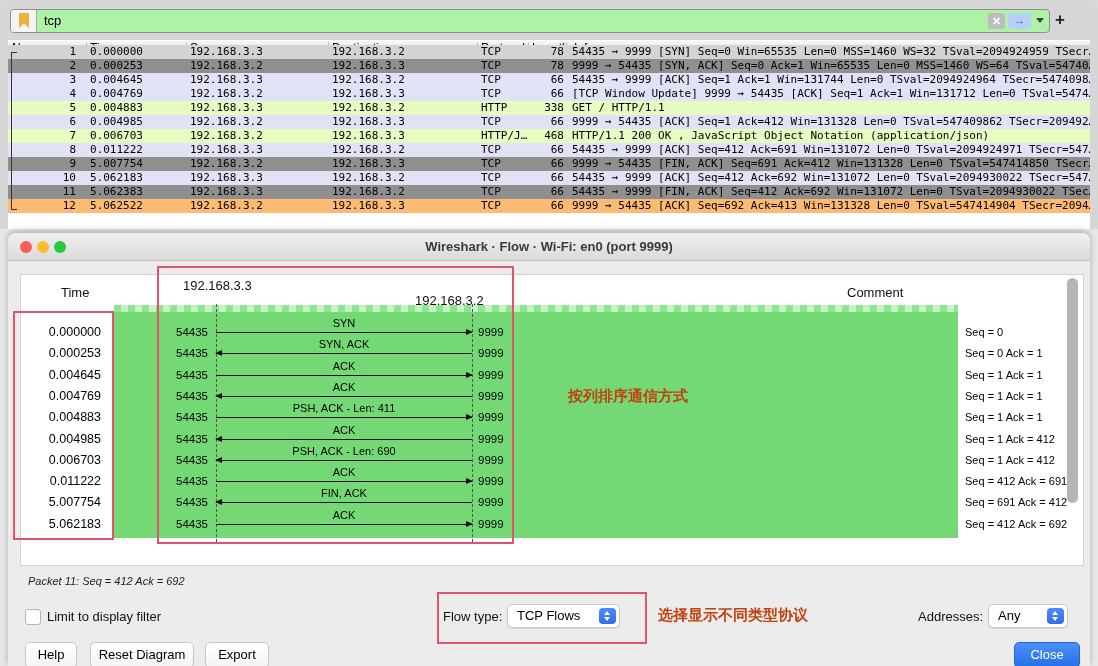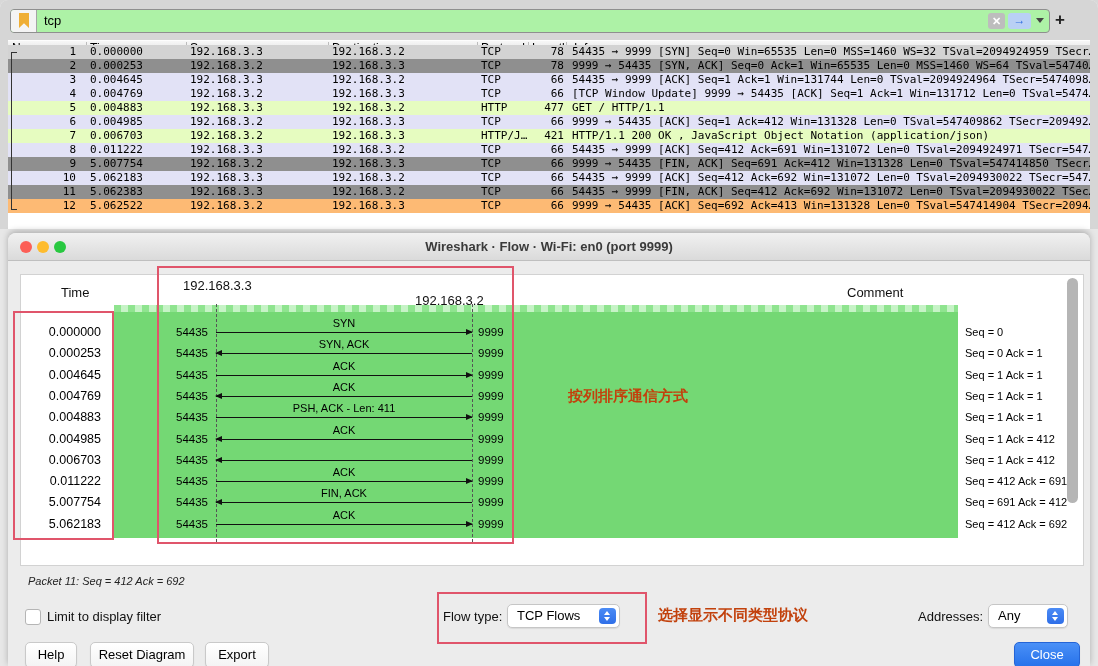--- a/index.html
+++ b/index.html
@@ -146,39 +146,39 @@
           <span class="c proto">TCP</span>
           <span class="c len">66</span>
           <span class="c info">[TCP Window Update] 9999 → 54435 [ACK] Seq=1 Ack=1 Win=131712 Len=0 TSval=5474…</span>
         </div>
         <div class="prow" style="background: rgb(230, 252, 192);">
           <span class="c no">5</span>
           <span class="c time">0.004883</span>
           <span class="c src">192.168.3.3</span>
           <span class="c dst">192.168.3.2</span>
           <span class="c proto">HTTP</span>
-          <span class="c len">477</span>
+          <span class="c len">338</span>
           <span class="c info">GET / HTTP/1.1</span>
         </div>
         <div class="prow" style="background: rgb(226, 226, 246);">
           <span class="c no">6</span>
           <span class="c time">0.004985</span>
           <span class="c src">192.168.3.2</span>
           <span class="c dst">192.168.3.3</span>
           <span class="c proto">TCP</span>
           <span class="c len">66</span>
           <span class="c info">9999 → 54435 [ACK] Seq=1 Ack=412 Win=131328 Len=0 TSval=547409862 TSecr=209492…</span>
         </div>
         <div class="prow" style="background: rgb(230, 252, 192);">
           <span class="c no">7</span>
           <span class="c time">0.006703</span>
           <span class="c src">192.168.3.2</span>
           <span class="c dst">192.168.3.3</span>
           <span class="c proto">HTTP/J…</span>
-          <span class="c len">421</span>
+          <span class="c len">468</span>
           <span class="c info">HTTP/1.1 200 OK , JavaScript Object Notation (application/json)</span>
         </div>
         <div class="prow" style="background: rgb(226, 226, 246);">
           <span class="c no">8</span>
           <span class="c time">0.011222</span>
           <span class="c src">192.168.3.3</span>
           <span class="c dst">192.168.3.2</span>
           <span class="c proto">TCP</span>
           <span class="c len">66</span>
           <span class="c info">54435 → 9999 [ACK] Seq=412 Ack=691 Win=131072 Len=0 TSval=2094924971 TSecr=547…</span>
@@ -273,20 +273,21 @@
         <div class="flow-comment" style="top: 135.2px;">Seq = 1 Ack = 1</div>
         <div class="flow-time" style="top: 155.5px;">0.004985</div>
         <div class="flow-port" style="left: 130px; width: 57px; text-align: right; top: 155.5px;">54435</div>
         <div class="flow-port" style="left: 457px; top: 155.5px;">9999</div>
         <div class="flow-label" style="top: 147.5px;">ACK</div>
         <div class="arrow left" style="top: 163.5px;"></div>
         <div class="flow-comment" style="top: 156.5px;">Seq = 1 Ack = 412</div>
         <div class="flow-time" style="top: 176.8px;">0.006703</div>
         <div class="flow-port" style="left: 130px; width: 57px; text-align: right; top: 176.8px;">54435</div>
         <div class="flow-port" style="left: 457px; top: 176.8px;">9999</div>
+        <div class="flow-label" style="top: 168.8px;">PSH, ACK - Len: 690</div>
         <div class="arrow left" style="top: 184.8px;"></div>
         <div class="flow-comment" style="top: 177.8px;">Seq = 1 Ack = 412</div>
         <div class="flow-time" style="top: 198.1px;">0.011222</div>
         <div class="flow-port" style="left: 130px; width: 57px; text-align: right; top: 198.1px;">54435</div>
         <div class="flow-port" style="left: 457px; top: 198.1px;">9999</div>
         <div class="flow-label" style="top: 190.1px;">ACK</div>
         <div class="arrow right" style="top: 206.1px;"></div>
         <div class="flow-comment" style="top: 199.1px;">Seq = 412 Ack = 691</div>
         <div class="flow-time" style="top: 219.4px;">5.007754</div>
         <div class="flow-port" style="left: 130px; width: 57px; text-align: right; top: 219.4px;">54435</div>

